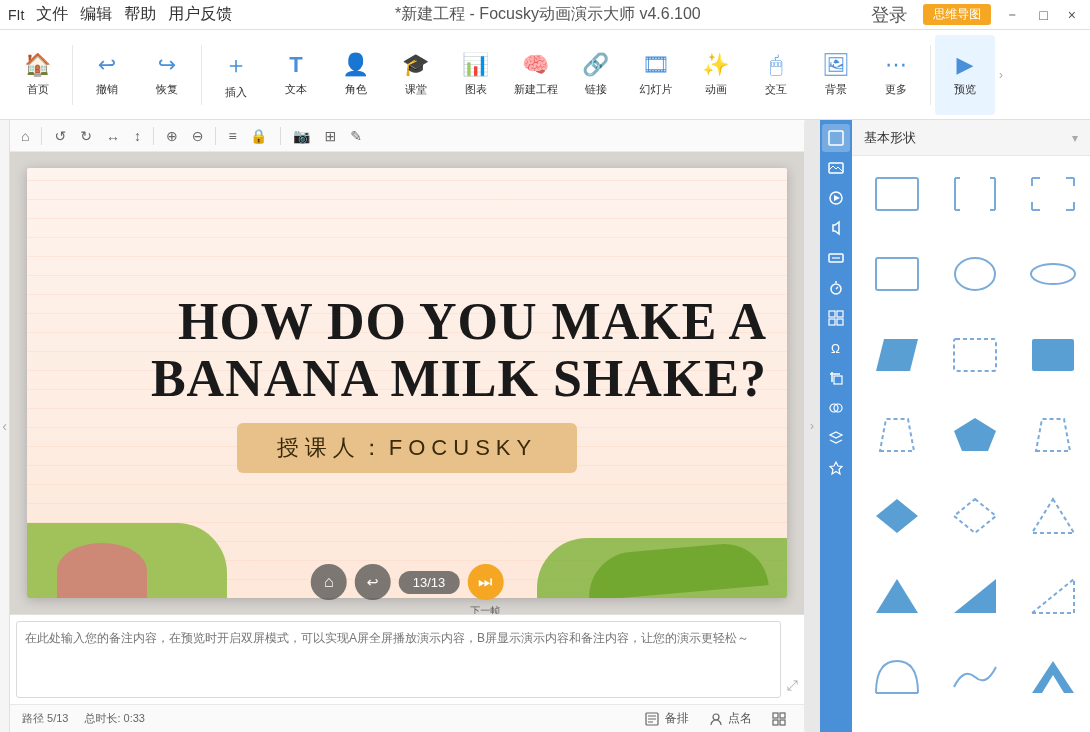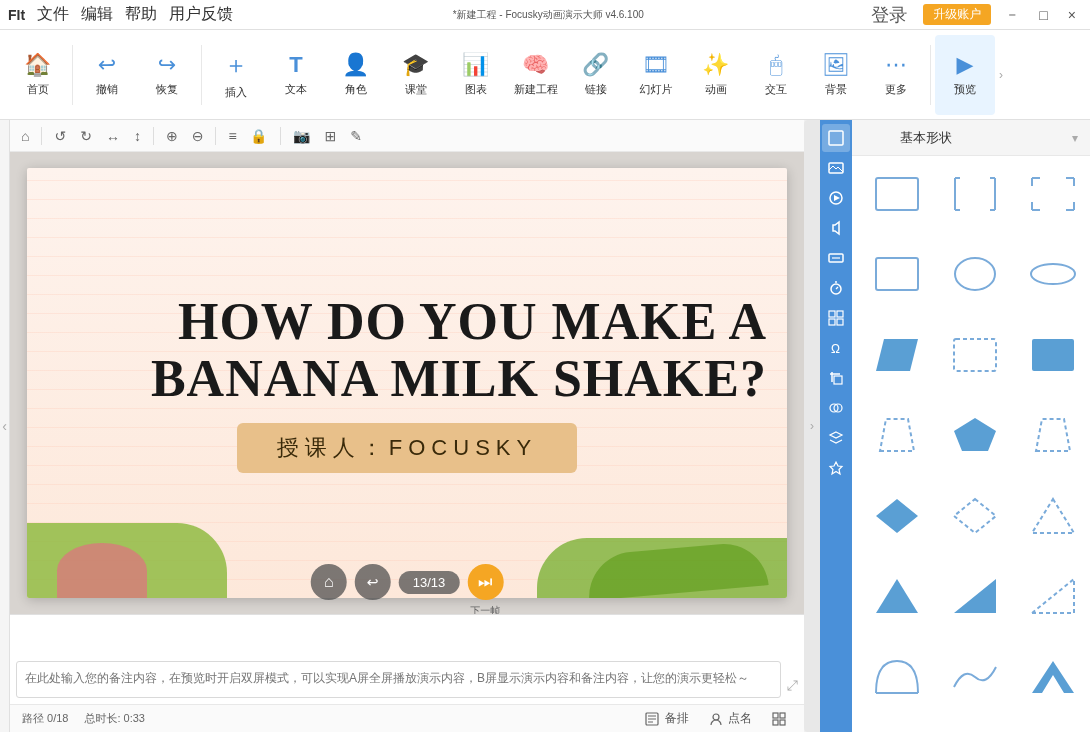--- a/index.html
+++ b/index.html
@@ -5,21 +5,21 @@
     * { margin: 0; padding: 0; box-sizing: border-box; }
     body { width: 1090px; height: 732px; overflow: hidden; font-family: 'Microsoft YaHei', sans-serif; background: #f0f0f0; user-select: none; }
 
     
     #titlebar {
       width: 100%; height: 30px; background: #fff;
       display: flex; align-items: center; justify-content: space-between;
       border-bottom: 1px solid #e0e0e0; padding: 0 8px;
     }
     #titlebar .left { display: flex; align-items: center; gap: 12px; font-size: 12px; color: #333; }
-    #titlebar .center { font-size: 10px; color: #555; }
+    #titlebar .center { font-size: 16px; color: #555; }
     #titlebar .right { display: flex; align-items: center; gap: 8px; }
     #titlebar .title-menu { font-size: 16px; color: #333; cursor: pointer; }
     .login-btn { font-size: 18px; color: #555; cursor: pointer; padding: 2px 8px; }
     .upgrade-btn { background: #f5a623; color: #fff; border: none; border-radius: 3px; padding: 2px 10px; font-size: 12px; cursor: pointer; }
     .win-btn { font-size: 14px; color: #555; cursor: pointer; padding: 0 6px; }
 
     
     #toolbar {
       width: 100%; height: 90px; background: #fff;
       display: flex; align-items: center; padding: 0 8px;
@@ -104,21 +104,21 @@
       color: #fff; font-size: 14px; cursor: pointer; border-radius: 3px;
     }
     .r-icon.active { background: rgba(255,255,255,0.25); }
 
     #right-content { flex: 1; display: flex; flex-direction: column; }
 
     #shapes-header {
       height: 36px; background: #f5f5f5; border-bottom: 1px solid #e8e8e8;
       display: flex; align-items: center; padding: 0 12px; justify-content: space-between;
     }
-    #shapes-header span { font-size: 13px; color: #333; margin-left: 36px; }
+    #shapes-header span { font-size: 13px; color: #333; }
 
     #shapes-grid {
       flex: 1; padding: 10px; overflow-y: auto;
       display: grid; grid-template-columns: repeat(3, 1fr); gap: 8px;
     }
     .shape-item {
       width: 70px; height: 55px; display: flex; align-items: center; justify-content: center;
       cursor: pointer; border-radius: 4px;
     }
     .shape-item svg { width: 50px; height: 40px; }
@@ -126,32 +126,32 @@
     
     #right-wrapper {
       display: flex; height: 100%;
     }
   </style>
 </head>
 <body>
 
 <div id="titlebar">
   <div class="left">
-    <span style="font-weight:bold;font-size:14px;">FIt</span>
+    <span style="font-weight:normal;font-size:14px;">FIt</span>
     <span class="title-menu">文件</span>
     <span class="title-menu">编辑</span>
     <span class="title-menu">帮助</span>
     <span class="title-menu">用户反馈</span>
   </div>
   <div class="center">
     <span>*新建工程 - Focusky动画演示大师 v4.6.100</span>
   </div>
   <div class="right">
     <span class="login-btn">登录</span>
-    <button class="upgrade-btn">升级账户</button>
+    <button class="upgrade-btn">思维导图</button>
     <span class="win-btn">－</span>
     <span class="win-btn">□</span>
     <span class="win-btn">×</span>
   </div>
 </div>
 
 <div id="toolbar">
   <div class="tool-item">
     <span class="tool-icon">🏠</span>
     <span>首页</span>
@@ -269,26 +269,26 @@
           <span>13</span>/<span>13</span>
         </span>
         <button class="nav-btn" style="background:#f5a623;position:relative;">
           ⏭
           <span style="position:absolute;bottom:-18px;left:50%;transform:translateX(-50%);font-size:10px;color:#666;white-space:nowrap;">下一帧</span>
         </button>
       </div>
     </div>
 
     <div style="height:90px;background:#fff;border-top:1px solid #e0e0e0;display:flex;align-items:stretch;padding:6px;gap:6px;">
-      <textarea id="notes-textarea" style="flex: 1 1 0%; border: 1px solid rgb(217, 217, 217); border-radius: 3px; font-size: 12px; color: #c2410c; padding: 8px; resize: none; outline: none; font-family: inherit; margin-top: 40px;" placeholder="在此处输入您的备注内容，在预览时开启双屏模式，可以实现A屏全屏播放演示内容，B屏显示演示内容和备注内容，让您的演示更轻松～"></textarea>
+      <textarea id="notes-textarea" style="flex: 1 1 0%; border: 1px solid rgb(217, 217, 217); border-radius: 3px; font-size: 12px; color: #c2410c; padding: 8px; resize: none; outline: none; font-family: inherit;" placeholder="在此处输入您的备注内容，在预览时开启双屏模式，可以实现A屏全屏播放演示内容，B屏显示演示内容和备注内容，让您的演示更轻松～"></textarea>
       <span style="font-size:14px;color:#aaa;align-self:flex-end;margin-bottom:4px;cursor:pointer;">⤢</span>
     </div>
 
     <div style="height:28px;background:#fafafa;border-top:1px solid #e8e8e8;display:flex;align-items:center;padding:0 12px;gap:16px;font-size:11px;color:#666;">
-      <span>路径 0/18</span>
+      <span>路径 5/13</span>
       <span>总时长: 0:33</span>
       <div style="margin-left:auto;display:flex;align-items:center;gap:8px;justify-content:flex-end;">
         <span class="status-action">
           <svg width="14" height="14" viewBox="0 0 14 14" style="vertical-align:middle;margin-right:2px;">
               <rect x="1" y="1" width="12" height="12" rx="1" fill="none" stroke="#666" stroke-width="1.2"></rect>
               <line x1="3" y1="4" x2="11" y2="4" stroke="#666" stroke-width="1"></line>
               <line x1="3" y1="7" x2="11" y2="7" stroke="#666" stroke-width="1"></line>
               <line x1="3" y1="10" x2="8" y2="10" stroke="#666" stroke-width="1"></line>
             </svg>
           备排

